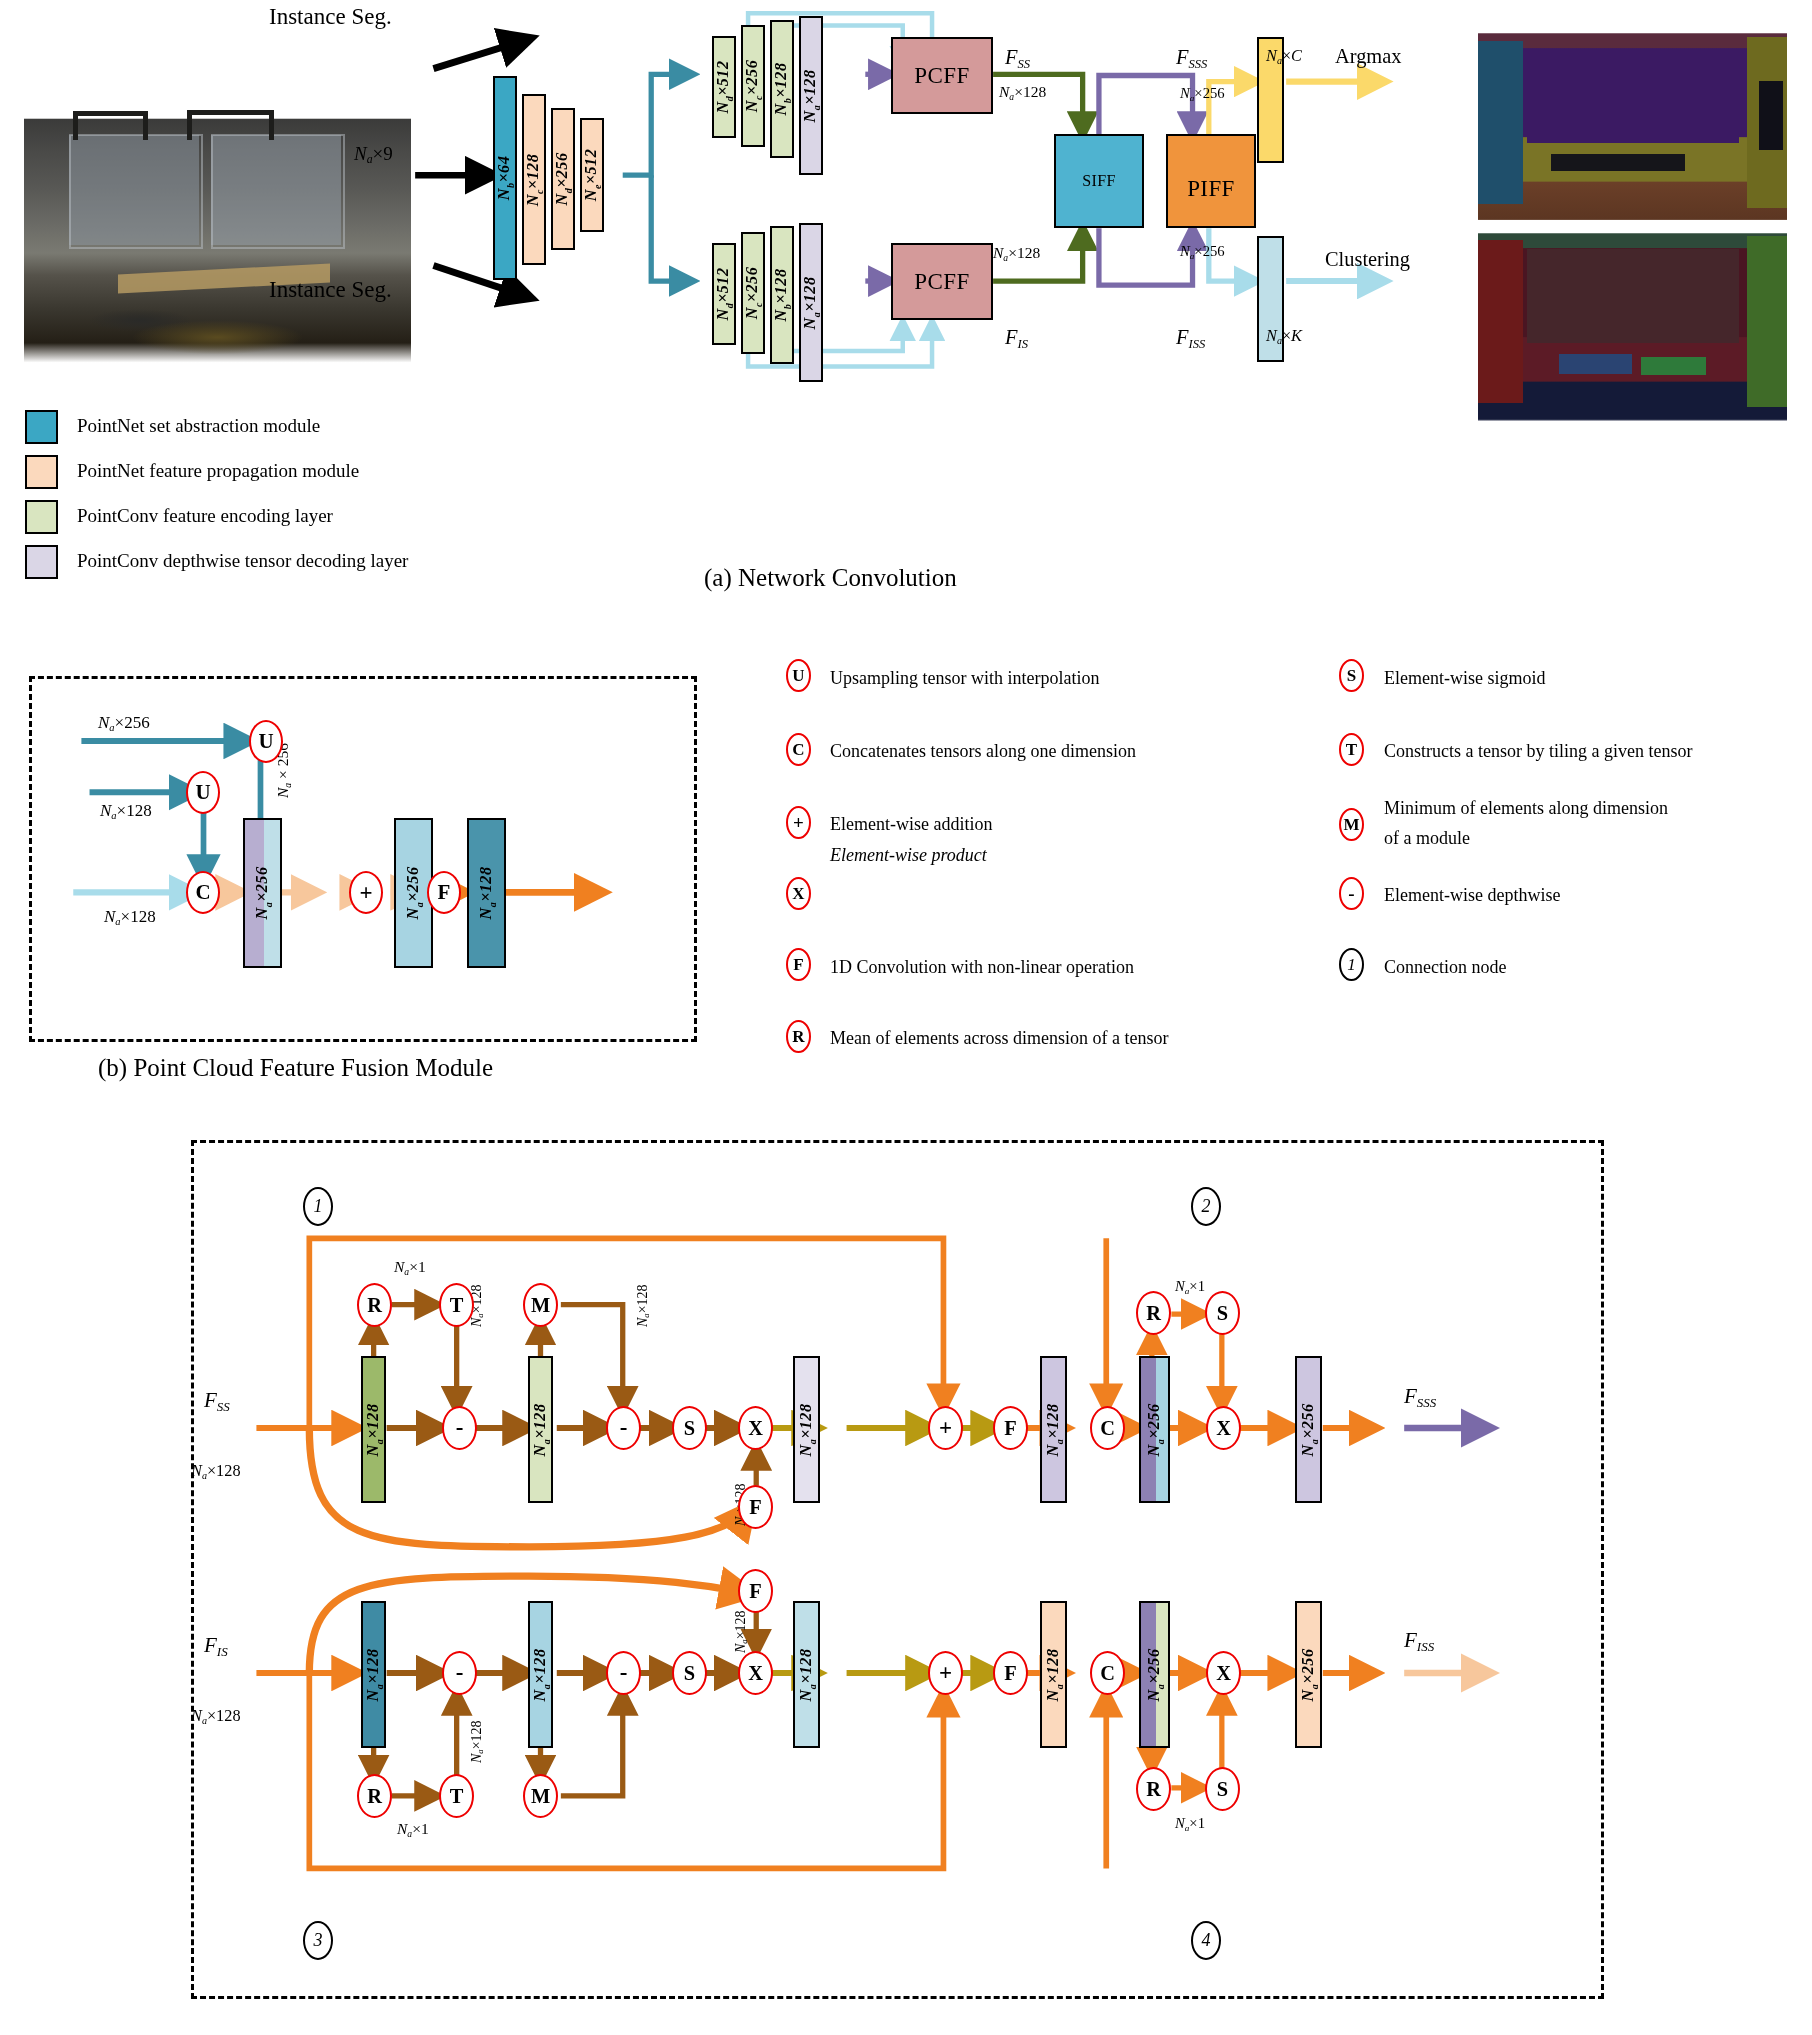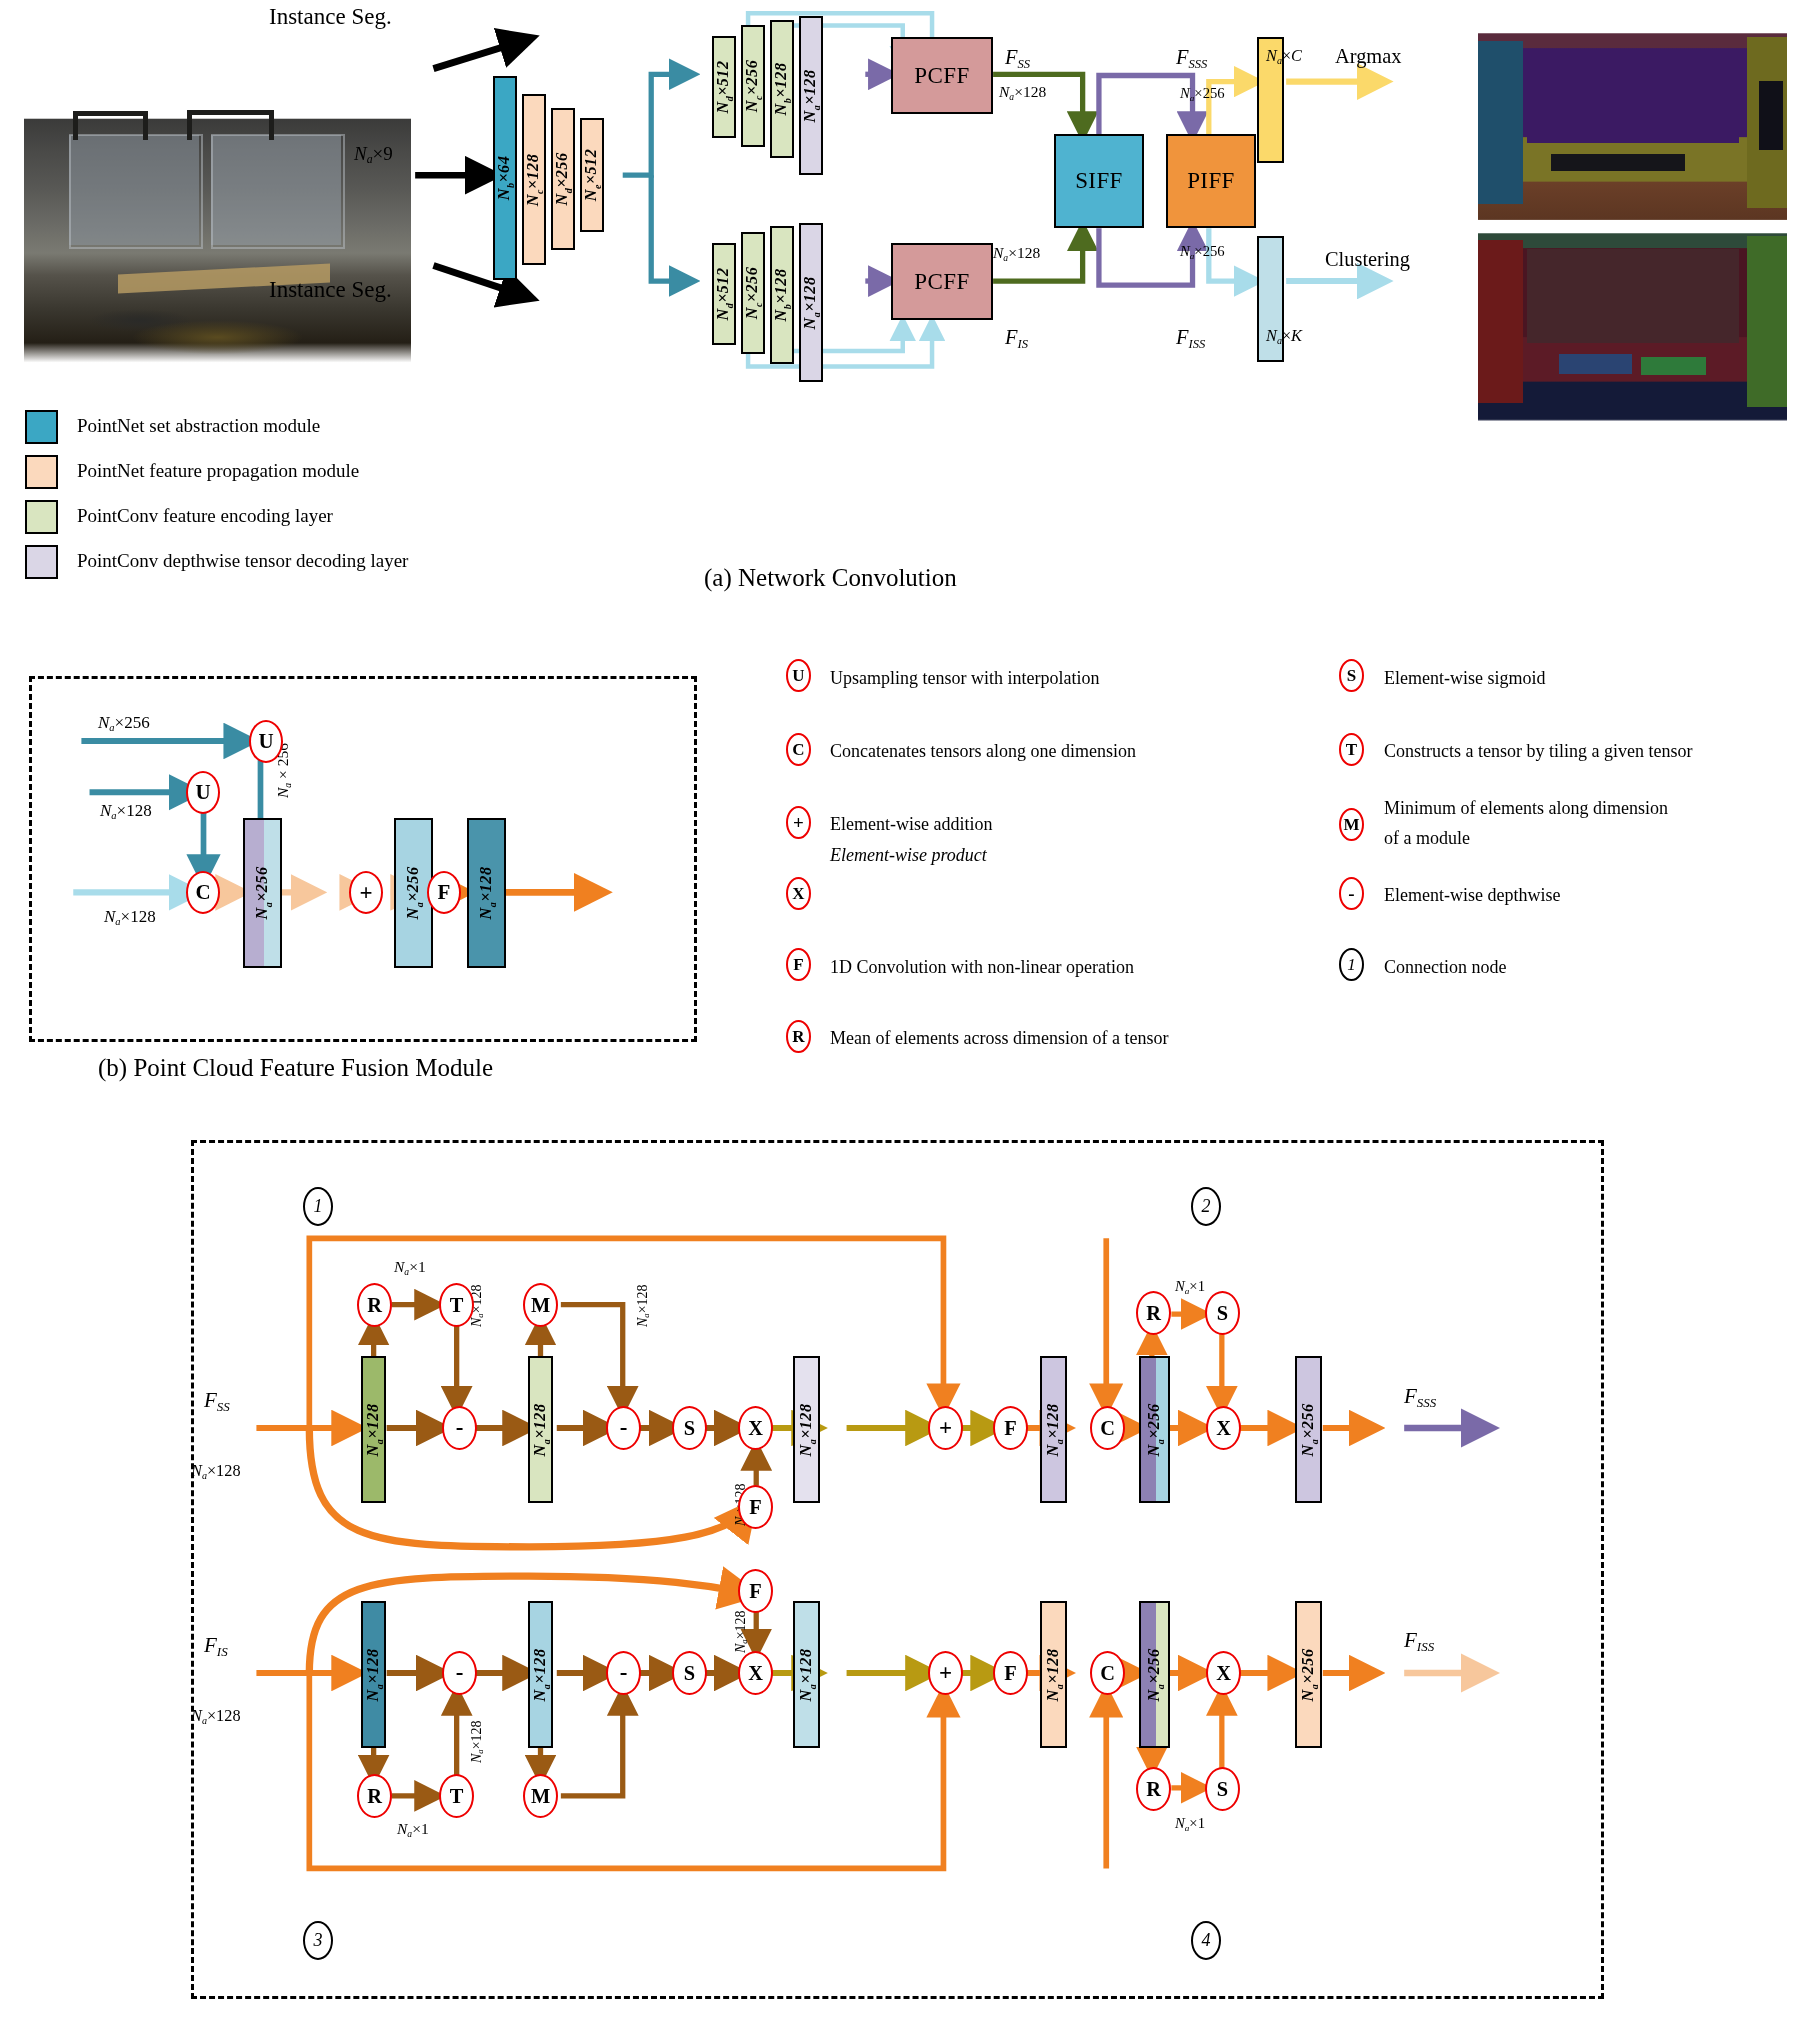--- a/index.html
+++ b/index.html
@@ -284,24 +284,24 @@
     </div>
 
   <div class="blk horiz" style="left:891px;top:37px;width:102px;height:77px;background:#d49a9a;">
     <span style="font-size:23px;">PCFF</span>
     </div>
   <div class="blk horiz" style="left:891px;top:243px;width:102px;height:77px;background:#d49a9a;">
     <span style="font-size:23px;">PCFF</span>
     </div>
 
   <div class="blk horiz" style="left:1054px;top:134px;width:90px;height:94px;background:#4fb3d0;">
-    <span style="font-size:23px;">SIFF</span>
+    <span style="font-size:16px;">SIFF</span>
     </div>
   <div class="blk horiz" style="left:1166px;top:134px;width:90px;height:94px;background:#f0943c;">
-    <span style="font-size:23px;">PIFF</span>
+    <span style="font-size:23px;margin-top:8px;">PIFF</span>
     </div>
 
   <div class="blk" style="left:1257px;top:37px;width:27px;height:126px;background:#fbd96a;"></div>
   <div class="blk" style="left:1257px;top:236px;width:27px;height:126px;background:#bfdfe8;"></div>
 
   <div class="lbl itl" style="left:1005px;top:46px;font-size:20.4px;">
     F<span class="sub">SS</span></div>
   <div class="lbl" style="left:999px;top:83px;font-size:15.5px;">
     <span class="itl">N</span><span class="sub">a</span>×128</div>
   <div class="lbl itl" style="left:1005px;top:326px;font-size:20.4px;">

